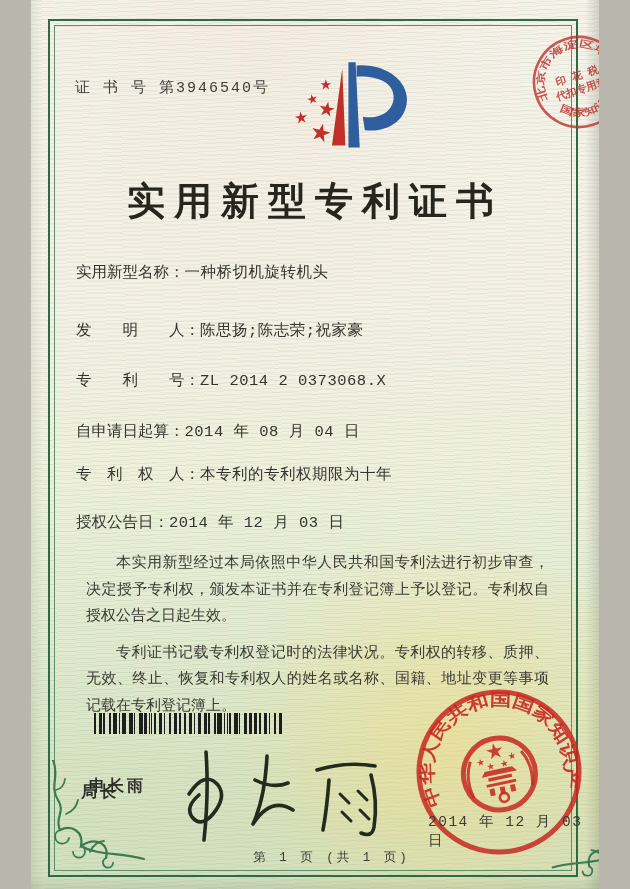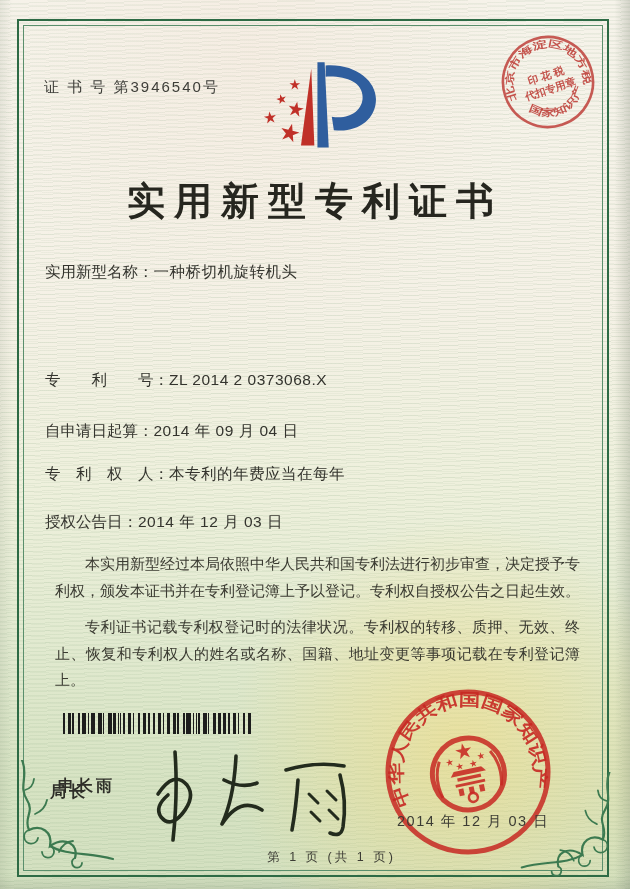--- a/index.html
+++ b/index.html
@@ -1,18 +1,18 @@
 <!DOCTYPE html>
 <html><head>
 <meta charset="utf-8">
 <style>
   html,body{margin:0;padding:0;background:#b9b6ad;}
   .page{
-    position:relative; width:630px; height:889px; margin:0 auto; overflow:hidden;
-    font-family:Liberation Sans, sans-serif; color:#35352f;
+    position:relative; width:568px; height:889px; margin:0 auto; overflow:hidden;
+    font-family:Liberation Mono, monospace; color:#35352f;
     background:linear-gradient(180deg,#f6f3ea 0%,#f5f1e6 34%,#eef0dc 55%,#e2ead0 72%,#d7e3c3 88%,#d3e0c0 100%);
   }
   .page::before{ 
     content:""; position:absolute; inset:0; z-index:0; pointer-events:none;
     background:
       repeating-linear-gradient(177deg, rgba(110,150,108,0.10) 0 1px, rgba(255,255,255,0) 1px 4px),
       repeating-linear-gradient(183deg, rgba(110,150,108,0.07) 0 1px, rgba(255,255,255,0) 1px 6px);
   }
   .page::after{ 
     content:""; position:absolute; inset:0; z-index:0; pointer-events:none;
@@ -88,28 +88,31 @@
       <text y="-3" font-size="10.5" font-weight="bold" text-anchor="middle">印 花 税</text>
       <text y="11" font-size="10.5" font-weight="bold" text-anchor="middle">代扣专用章</text>
     </g>
   </svg>
 
   <h1 class="abs title">实用新型专利证书</h1>
 
   <div class="abs frow" style="top:262px">
     <span class="lbl">实用新型名称：</span><span class="val">一种桥切机旋转机头</span>
   </div>
+  <div class="abs frow" style="top:320px">
+    <span class="lbl">发　　明　　人：</span><span class="val">陈思扬;陈志荣;祝家豪</span>
+  </div>
   <div class="abs frow" style="top:370px">
     <span class="lbl">专　　利　　号：</span><span class="val">ZL 2014 2 0373068.X</span>
   </div>
   <div class="abs frow" style="top:421px">
-    <span class="lbl">自申请日起算：</span><span class="val">2014 年 09 月 04 日</span>
+    <span class="lbl">自申请日起算：</span><span class="val">2014 年 08 月 04 日</span>
   </div>
   <div class="abs frow" style="top:464px">
-    <span class="lbl">专　利　权　人：</span><span class="val">本专利的年费应当在每年</span>
+    <span class="lbl">专　利　权　人：</span><span class="val">本专利的专利权期限为十年</span>
   </div>
   <div class="abs frow" style="top:512px">
     <span class="lbl">授权公告日：</span><span class="val">2014 年 12 月 03 日</span>
   </div>
 
   <div class="abs paras">
     <p>本实用新型经过本局依照中华人民共和国专利法进行初步审查，决定授予专利权，颁发本证书并在专利登记簿上予以登记。专利权自授权公告之日起生效。</p>
     <p>专利证书记载专利权登记时的法律状况。专利权的转移、质押、无效、终止、恢复和专利权人的姓名或名称、国籍、地址变更等事项记载在专利登记簿上。</p>
   </div>
 

